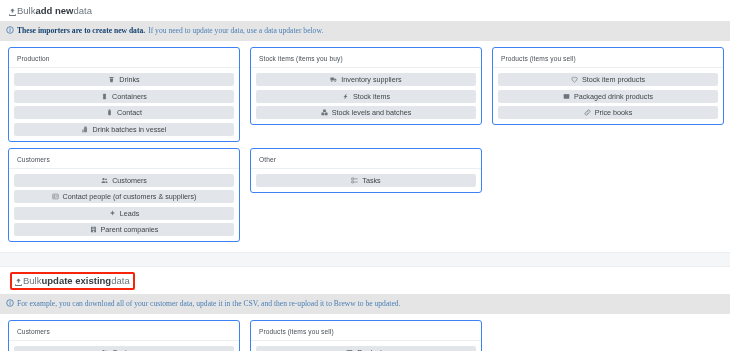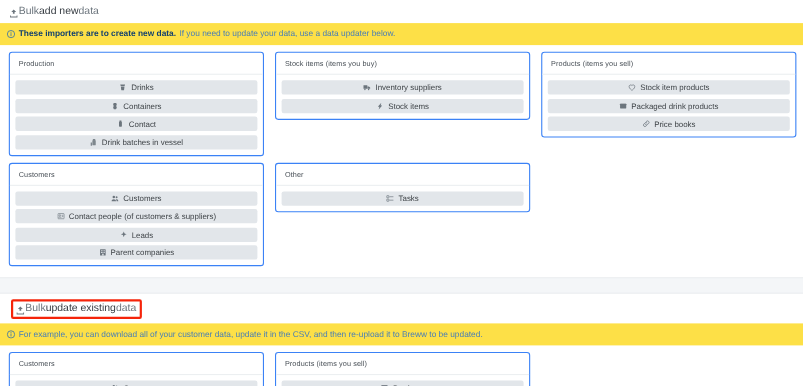--- a/index.html
+++ b/index.html
@@ -13,41 +13,42 @@
   .page { width: 730px; height: 351px; position: relative; overflow: hidden; background:#fff; }
 
   
   .section-heading {
     display: flex; align-items: center; gap: 4px;
     font-size: 9.5px; color: #6c757d; font-weight: 400;
     padding: 5px 8px 4px 8px;
     line-height: 12px;
     white-space: nowrap;
   }
-  .section-heading .strong { color: #343a40; font-weight: 400; }
+  .section-heading .strong { color: #343a40; font-weight: 700; }
   .section-heading .icon-up { display:inline-block; width:9px; height:9px; position:relative; top:1px; }
 
   .heading-wrap { display:inline-flex; align-items:center; }
   .heading-highlight {
     border: 2px solid #f5240a;
     border-radius: 2px;
     padding: 1px 3px 1px 2px;
     margin: 0 0 0 2px;
   }
 
   
   .banner {
-    background: #fde047;
+    background: #e5e5e5;
     color: #1b4f85;
     font-size: 7.6px;
     line-height: 10px;
     padding: 5px 6px 5px 6px;
-    display: flex; align-items: center; gap: 3px;
+    display: flex; align-items: flex-start; gap: 3px;
     white-space: nowrap;
     overflow: hidden;
+    font-family: Liberation Serif, serif;
   }
   .banner .bold { font-weight: 700; color:#12406f; }
   .banner .muted { color:#4a7fb5; }
   .banner .info-icon { flex: 0 0 auto; display:inline-block; width:8px; height:8px; }
 
   
   .cards-row {
     display: flex;
     gap: 10px;
     padding: 6px 8px 0 8px;
@@ -187,20 +188,30 @@
               <span class="lbl">Inventory suppliers</span>
             </button>
             <button class="btn">
               <span class="gi">
                 <svg viewBox="0 0 16 16" width="7" height="7" fill="#6c757d">
                   <path d="M10.6 1L3.4 9.2h3.3L5.2 15l7.3-8.4H9.2L10.6 1z"></path>
                 </svg>
               </span>
               <span class="lbl">Stock items</span>
             </button>
+            <button class="btn">
+              <span class="gi">
+                <svg viewBox="0 0 16 16" width="7" height="7" fill="#6c757d">
+                  <rect x="1" y="8" width="6.4" height="6.4" rx=".6"></rect>
+                  <rect x="8.6" y="8" width="6.4" height="6.4" rx=".6"></rect>
+                  <rect x="4.8" y="1.4" width="6.4" height="5.4" rx=".6"></rect>
+                </svg>
+              </span>
+              <span class="lbl">Stock levels and batches</span>
+            </button>
           </div>
         </div>
         <div class="col">
           <div class="card">
             <div class="card-title">Products (items you sell)</div>
             <button class="btn">
               <span class="gi">
                 <svg viewBox="0 0 16 16" width="7" height="7" fill="none" stroke="#6c757d" stroke-width="1.5">
                   <path d="M8 14.2S2 9.8 2 6.2A3.4 3.4 0 018 4a3.4 3.4 0 016 2.2c0 3.6-6 8-6 8z"></path>
                 </svg>

